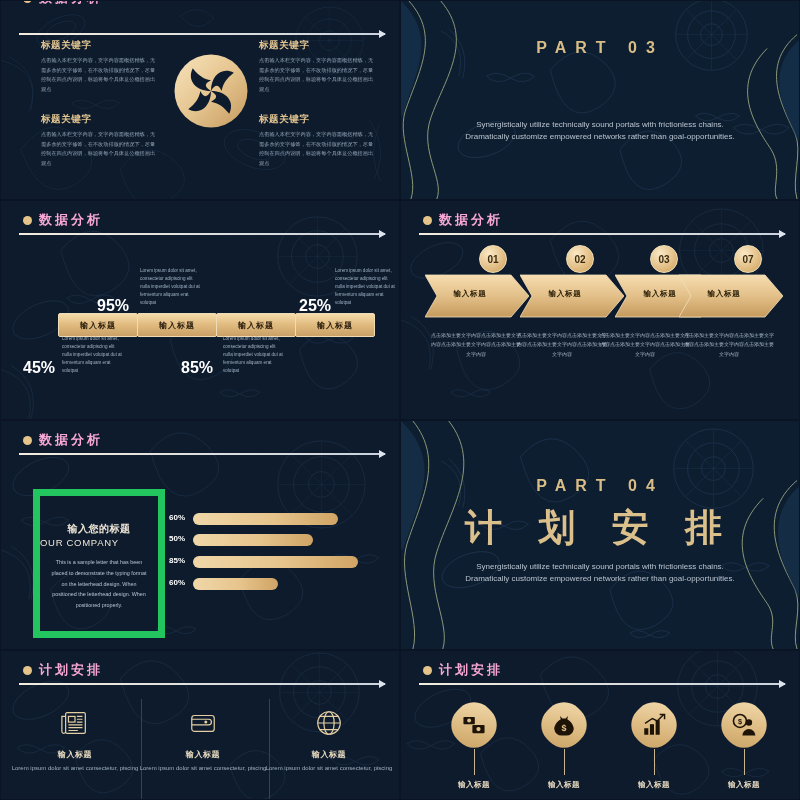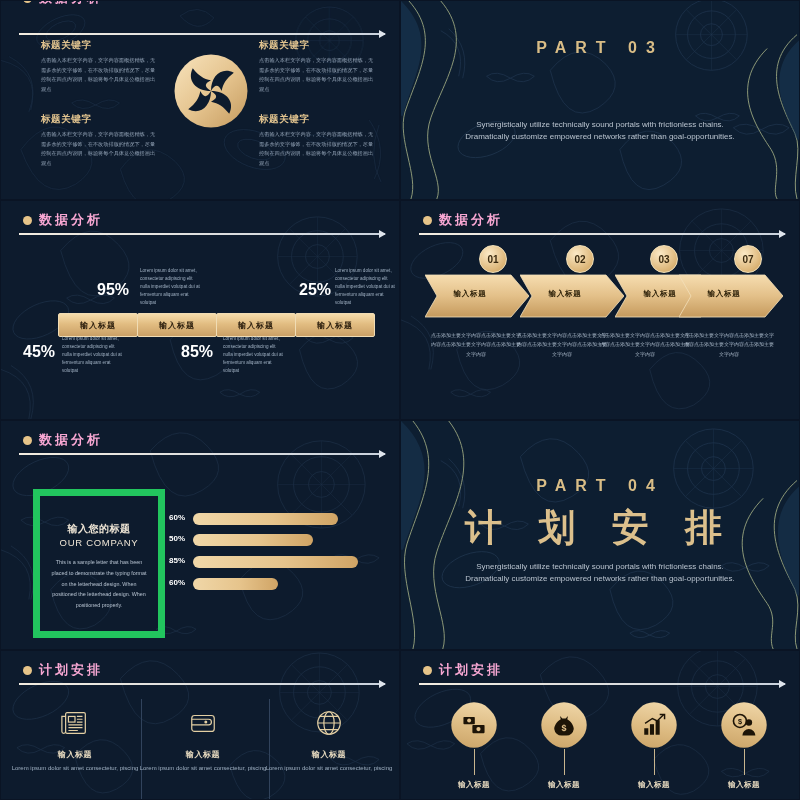--- a/index.html
+++ b/index.html
@@ -31,21 +31,21 @@
 
   
   .kw{position:absolute;width:118px;}
   .kw .kt{color:#e2c48f;font-size:9.5px;font-weight:700;letter-spacing:.6px;margin-bottom:4px;}
   .kw .kb{color:#93a3b6;font-size:5.2px;line-height:1.85;}
   .kw.r{text-align:left;}
   .spiral{position:absolute;left:172px;top:52px;width:76px;height:76px;}
 
   
   .pctwrap{position:absolute;inset:0;}
-  .pctnum{position:absolute;color:#ffffff;font-size:16px;font-weight:700;}
+  .pctnum{position:absolute;color:#ffffff;font-size:16px;font-weight:700;margin-top:16px;}
   .lorem{position:absolute;width:62px;color:#9fb0c2;font-size:4.6px;line-height:1.75;}
   .goldbar{position:absolute;height:22px;border-radius:2px;
         background:linear-gradient(180deg,#f5dcab 0%,#e2bd82 45%,#caa066 100%);
         border:1px solid #f0dcb4;display:flex;align-items:center;justify-content:center;}
   .goldbar span{color:#2a1d0c;font-size:8px;font-weight:700;letter-spacing:1px;}
 
   
   .chev{position:absolute;top:72px;height:46px;}
   .chev .shape{width:100%;height:100%;position:relative;}
   .chev svg{display:block;}
@@ -53,21 +53,21 @@
         font-size:7.5px;font-weight:700;letter-spacing:.8px;}
   .numcirc{position:absolute;top:44px;width:26px;height:26px;border-radius:50%;
         background:radial-gradient(circle at 35% 30%,#fbe9c6,#dcb577 70%,#c49a5c);
         border:1px solid #f2e0b8;display:flex;align-items:center;justify-content:center;
         color:#3a2a10;font-size:10px;font-weight:700;}
   .chevtxt{position:absolute;top:130px;width:92px;color:#a9b8c8;font-size:5px;line-height:1.85;text-align:center;}
 
   
   .cobox{position:absolute;left:32px;top:68px;width:118px;height:135px;border:7px solid #22c55e;}
   .cobox .zh{text-align:center;color:#efe6d6;font-size:10px;font-weight:700;margin-top:26px;letter-spacing:.5px;}
-  .cobox .en{text-align:center;color:#efe6d6;font-size:9.5px;letter-spacing:.7px;margin-top:1px;}
+  .cobox .en{text-align:left;color:#efe6d6;font-size:9.5px;letter-spacing:.7px;margin-top:1px;}
   .cobox .p{color:#b7c3d1;font-size:5.4px;line-height:2.0;text-align:center;margin:9px 10px 0;}
   .hb{position:absolute;height:12px;border-radius:6px;
       background:linear-gradient(90deg,#f0d7a8 0%,#e6c48c 55%,#d0a465 100%);}
   .hbl{position:absolute;color:#fff;font-size:8px;font-weight:700;}
 
   
   .col3{position:absolute;top:52px;width:132px;text-align:center;}
   .col3 .ic{height:40px;display:flex;align-items:center;justify-content:center;}
   .col3 .ct{color:#e9dcc1;font-size:8px;font-weight:700;margin-top:6px;letter-spacing:.6px;}
   .col3 .cp{color:#9fb0c2;font-size:6px;line-height:1.6;margin-top:4px;}

